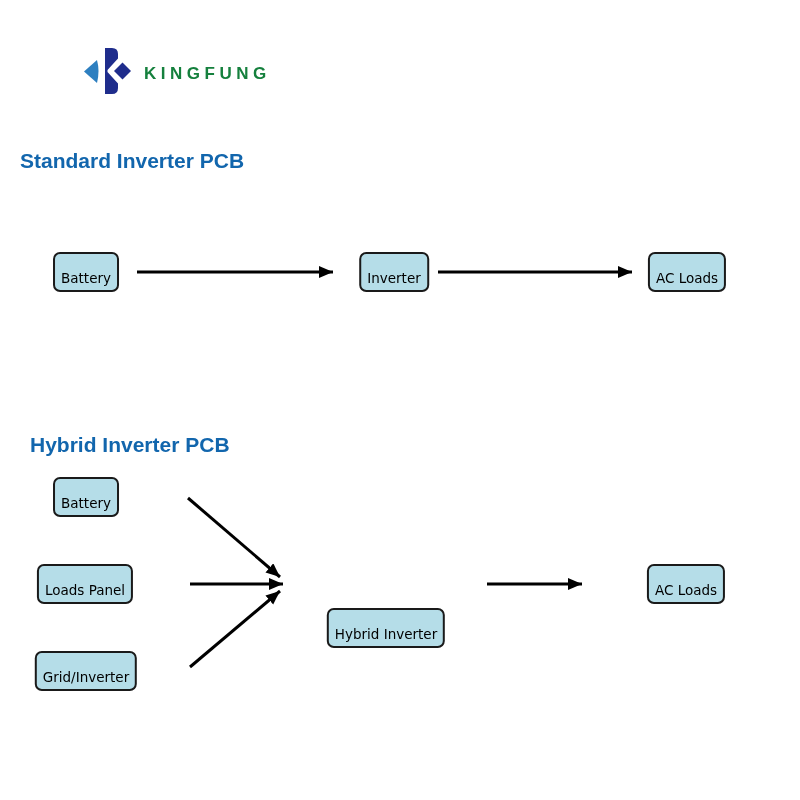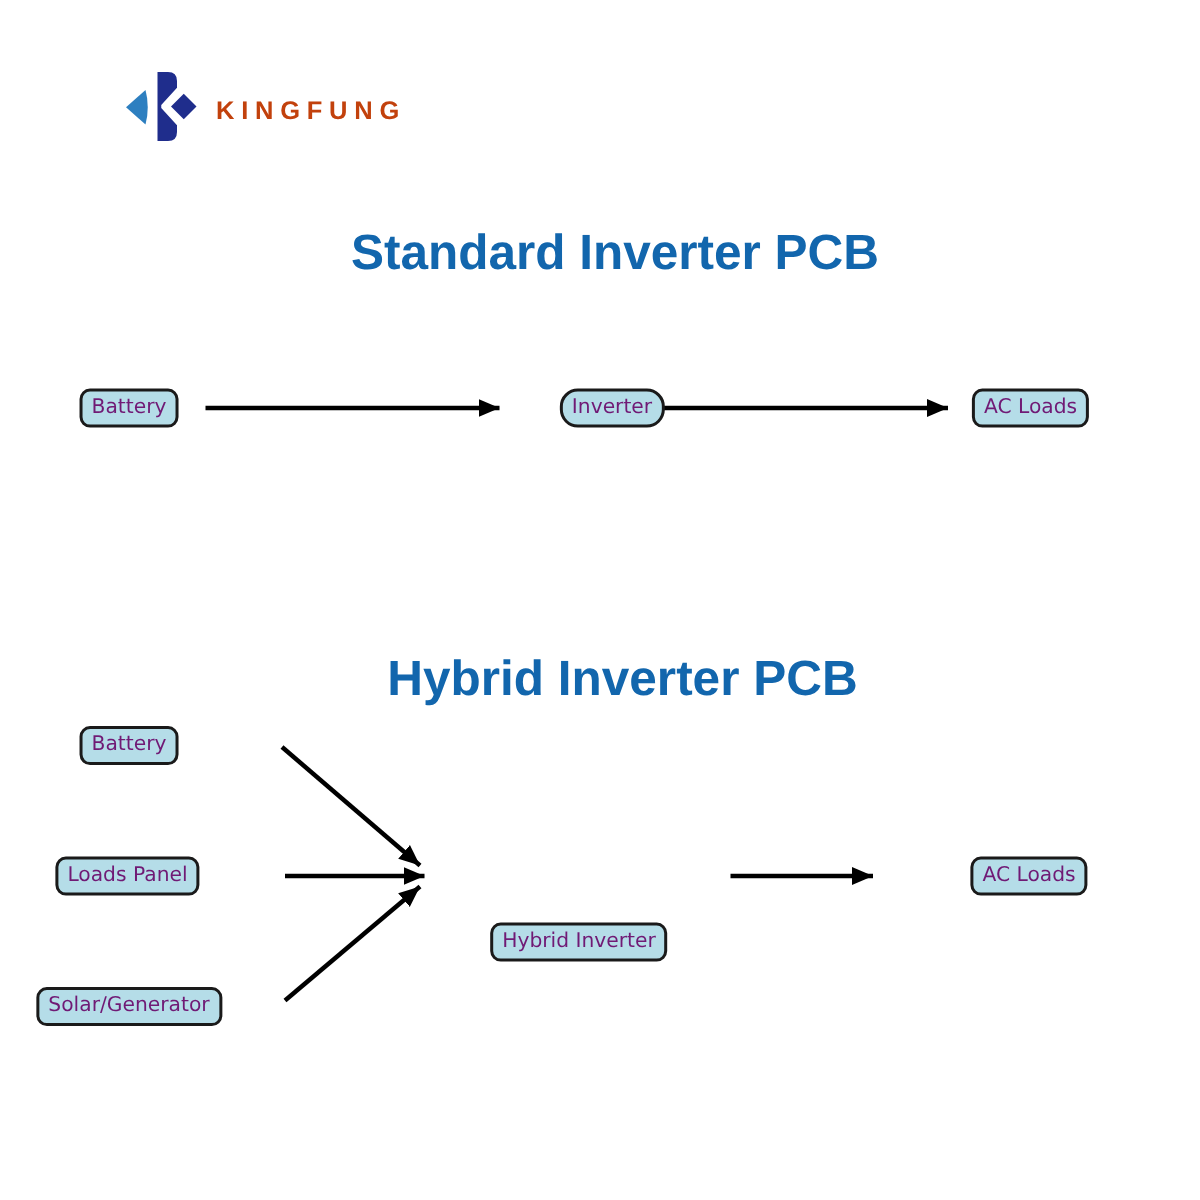--- a/index.html
+++ b/index.html
@@ -28,49 +28,48 @@
     width: 50px;
     height: 54px;
     display: block;
   }
   .logo-text {
     margin-left: 10px;
     font-family: "Liberation Sans", sans-serif;
     font-size: 17px;
     font-weight: 600;
     letter-spacing: 4.5px;
-    color: #c2410c;
+    color: #15803d;
     line-height: 1;
     padding-top: 4px;
   }
 
   
   .section-title {
     position: absolute;
     right: 0;
-    text-align: center;
     font-family: "Liberation Sans", "DejaVu Sans", sans-serif;
-    font-size: 33px;
+    font-size: 21px;
     font-weight: 700;
     color: #1266ad;
     line-height: 1.15;
   }
   #title-standard { top: 149px; left: 20px; }
   #title-hybrid   { top: 433px; left: 30px; }
 
   
   .node {
     position: absolute;
     transform: translate(-50%, -50%);
     background: #b5dde8;
     border: 2px solid #1a1a1a;
     border-radius: 7px;
-    padding: 2px 6px 3px 6px;
+    padding: 16px 6px 3px 6px;
     font-size: 13.5px;
-    color: #701a75;
+    color: #000000;
     white-space: nowrap;
     line-height: 1.25;
   }
 
   
   #arrows {
     position: absolute;
     left: 0;
     top: 0;
     pointer-events: none;
@@ -110,22 +109,22 @@
     <line x1="137" y1="272" x2="333" y2="272" marker-end="url(#ah)"></line>
     <line x1="438" y1="272" x2="632" y2="272" marker-end="url(#ah)"></line>
 
     <line x1="188" y1="498" x2="280" y2="577" marker-end="url(#ah)"></line>
     <line x1="190" y1="584" x2="283" y2="584" marker-end="url(#ah)"></line>
     <line x1="190" y1="667" x2="280" y2="591" marker-end="url(#ah)"></line>
     <line x1="487" y1="584" x2="582" y2="584" marker-end="url(#ah)"></line>
   </svg>
 
   <div class="node" style="left:86px; top:272px;">Battery</div>
-  <div class="node" style="left:408px; top:272px;border-radius:12px;">Inverter</div>
+  <div class="node" style="left:394px; top:272px;">Inverter</div>
   <div class="node" style="left:687px; top:272px;">AC Loads</div>
 
   <div class="node" style="left:86px; top:497px;">Battery</div>
   <div class="node" style="left:85px; top:584px;">Loads Panel</div>
-  <div class="node" style="left:86px; top:671px;">Solar/Generator</div>
+  <div class="node" style="left:86px; top:671px;">Grid/Inverter</div>
   <div class="node" style="left:386px; top:584px;margin-top:44px;">Hybrid Inverter</div>
   <div class="node" style="left:686px; top:584px;">AC Loads</div>
 
 </div>
 
 </body></html>

